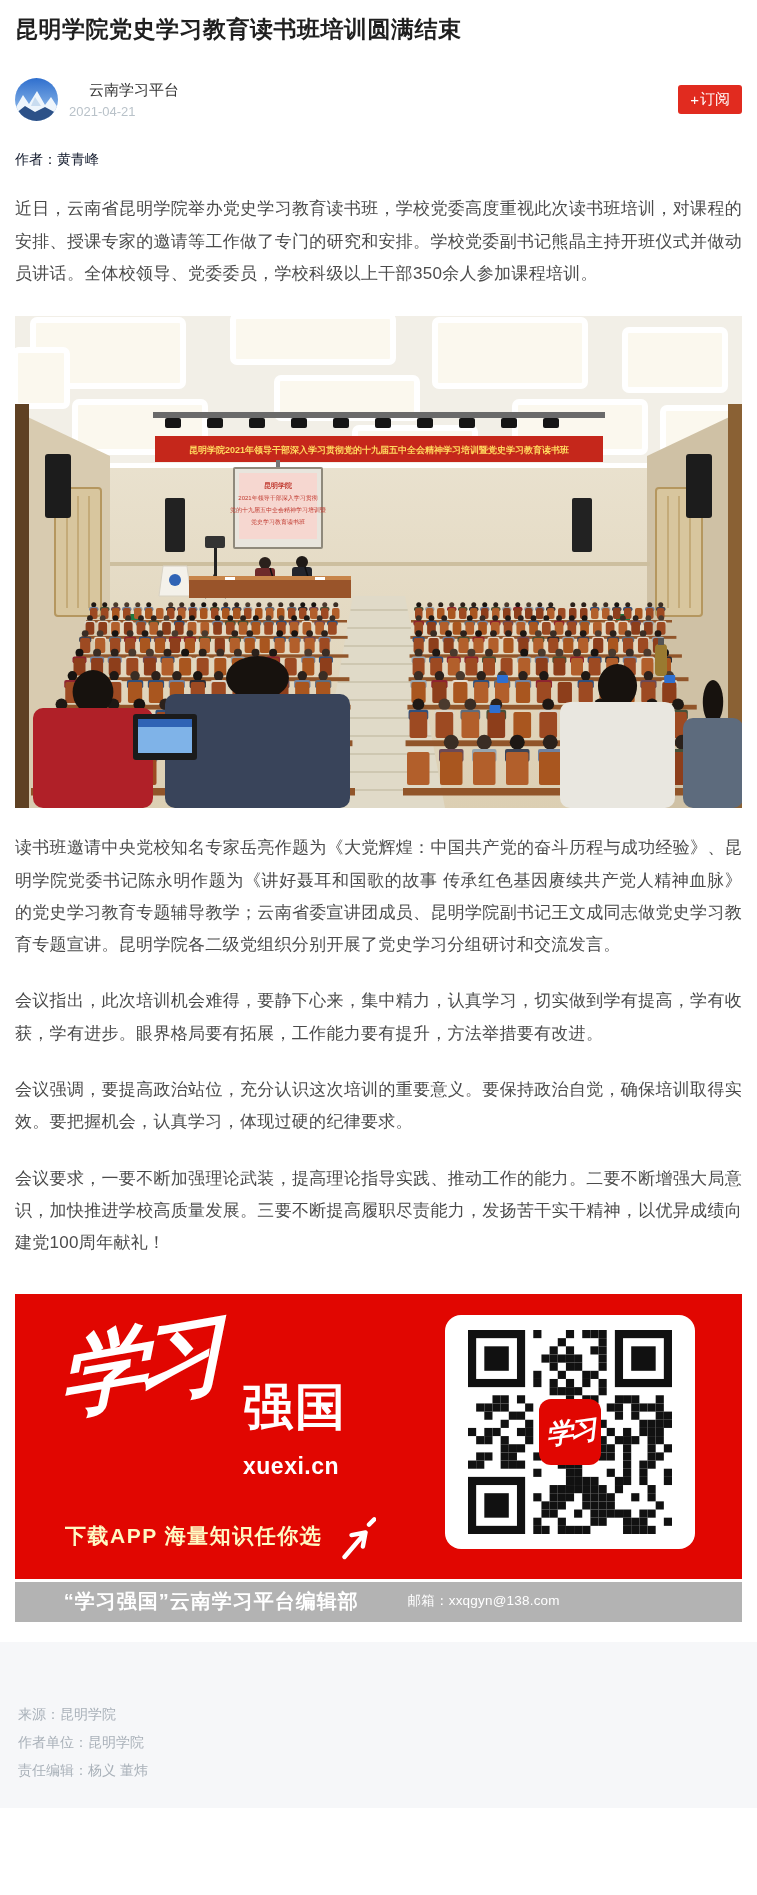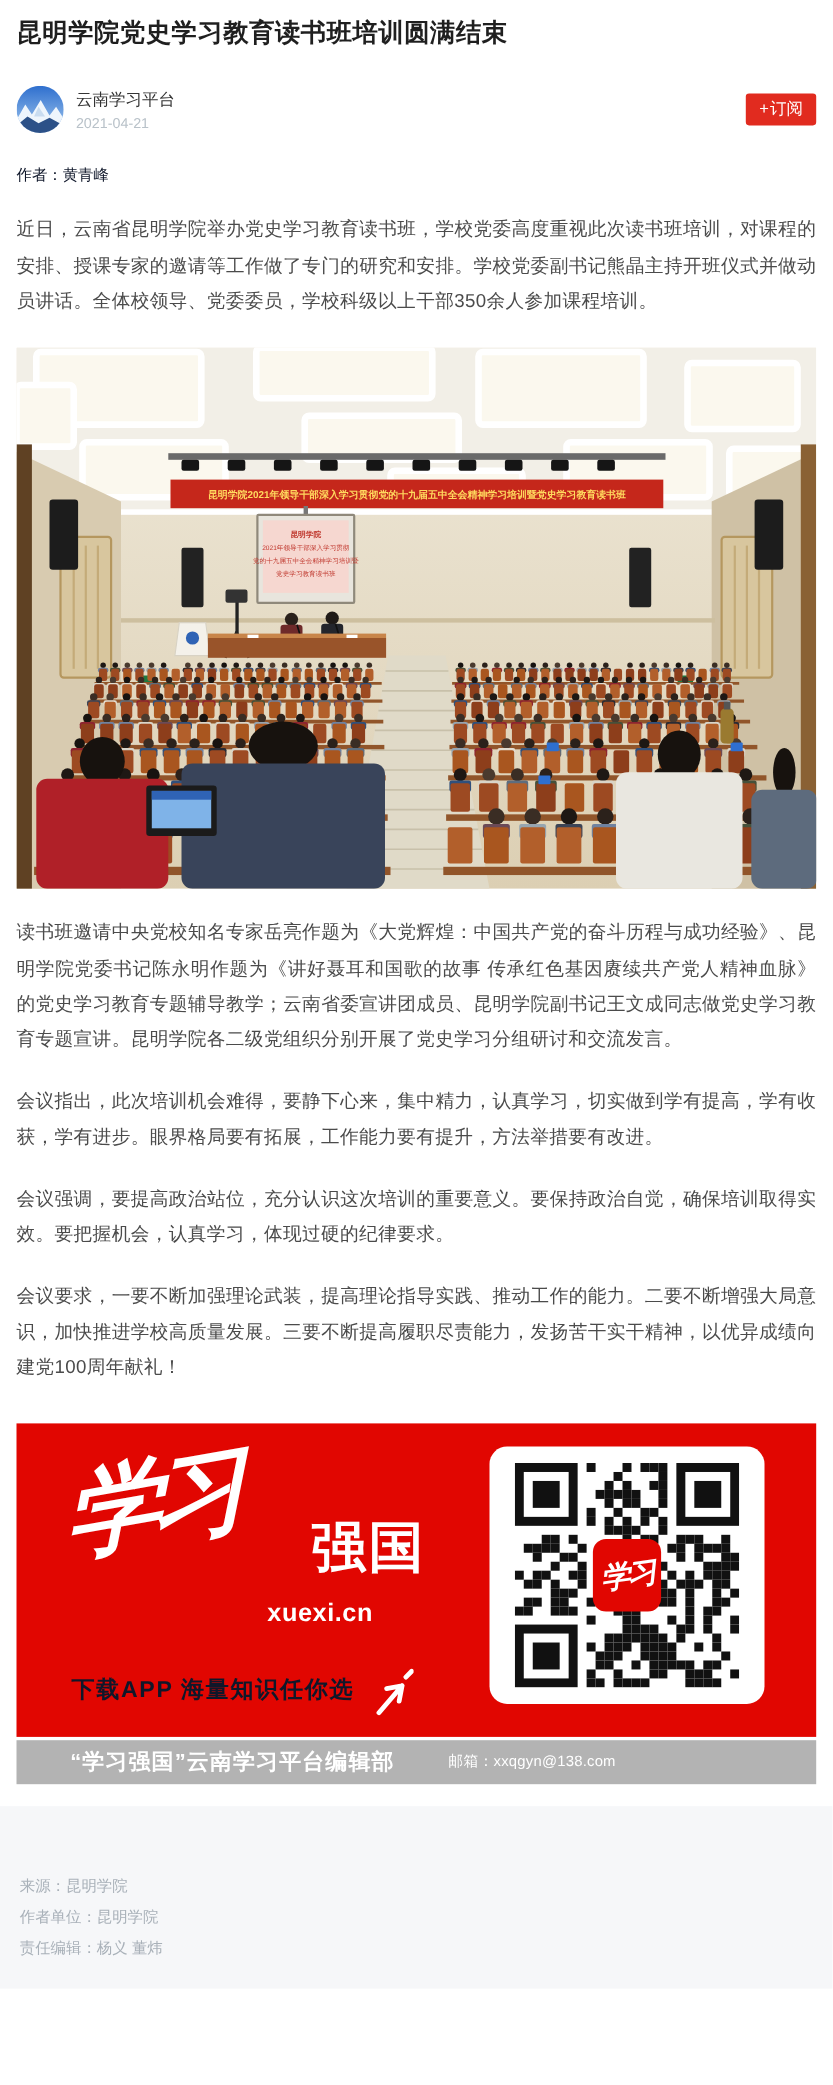--- a/index.html
+++ b/index.html
@@ -3,33 +3,33 @@
 <meta charset="utf-8">
 <style>
   html,body{margin:0;padding:0;background:#fff;}
   body{width:757px;font-family:"Liberation Sans","DejaVu Sans",sans-serif;-webkit-font-smoothing:antialiased;}
   .inner{padding:0 15px;}
   h1.title{margin:0;padding-top:13px;font-size:23px;line-height:1.45;color:#1f1f1f;font-weight:bold;letter-spacing:.5px;}
   .pub-row{margin-top:32px;display:flex;align-items:center;}
   .avatar{width:43px;height:43px;border-radius:50%;overflow:hidden;flex:0 0 auto;cursor:pointer;}
   .avatar svg{display:block;}
   .pub-info{margin-left:11px;}
-  .pub-name{font-size:15px;color:#333;cursor:pointer;}
+  .pub-name{font-size:15px;color:#333;cursor:pointer;margin-left:20px;}
   .pub-date{font-size:13px;color:#b9c2c9;margin-top:4px;}
   .subscribe{margin-left:auto;background:#e12b1f;color:#fff;font-size:15px;border:none;border-radius:3px;padding:5px 12px;display:flex;align-items:center;gap:1px;cursor:pointer;font-family:inherit;}
   .author{margin-top:30px;font-size:14px;color:#0f172a;}
   p.para{font-size:17px;line-height:1.9;color:#4b4b4b;text-align:justify;margin:24px 0 0 0;letter-spacing:.3px;}
   figure.photo{margin:26px 0 0 0;line-height:0;}
   
   .promo{margin-top:34px;position:relative;height:285px;background:#e10601;overflow:hidden;cursor:pointer;}
   .logo-script{position:absolute;left:44px;top:28px;font-size:88px;font-weight:bold;font-style:italic;color:#fff;line-height:1;letter-spacing:-10px;transform:rotate(-10deg) skewX(-8deg);}
   .logo-right{position:absolute;left:228px;top:88px;color:#fff;}
-  .logo-bold{font-size:50px;font-weight:900;letter-spacing:2px;line-height:1;margin-left:40px;}
+  .logo-bold{font-size:50px;font-weight:900;letter-spacing:2px;line-height:1;}
   .logo-domain{font-size:23px;font-weight:bold;margin-top:21px;letter-spacing:.5px;}
-  .tagline-row{position:absolute;left:50px;top:218px;display:flex;align-items:center;gap:12px;color:#0f172a;}
+  .tagline-row{position:absolute;left:50px;top:218px;display:flex;align-items:center;gap:12px;color:#fef9c3;}
   .tagline{font-size:21px;font-weight:bold;letter-spacing:1.5px;}
   .qr-panel{position:absolute;right:47px;top:21px;width:250px;height:234px;background:#fff;border-radius:16px;display:flex;align-items:center;justify-content:center;}
   .qr-logo{position:absolute;width:62px;height:66px;background:#e10601;border-radius:12px;color:#fff;display:flex;align-items:center;justify-content:center;font-size:27px;font-weight:bold;font-style:italic;letter-spacing:-3px;}
   .qr-logo span{transform:rotate(-8deg);}
   
   .footer-bar{margin-top:3px;height:40px;background:#b3b3b3;display:flex;align-items:center;color:#fff;}
   .fb-left{width:54%;text-align:center;font-size:20px;font-weight:bold;letter-spacing:1px;}
   .fb-right{font-size:13.5px;line-height:1.65;letter-spacing:.2px;}
   
   .meta{margin:20px -15px 0 -15px;background:#f6f7f9;padding:58px 0 24px 18px;font-size:14px;color:#a9b1b9;line-height:28px;}

